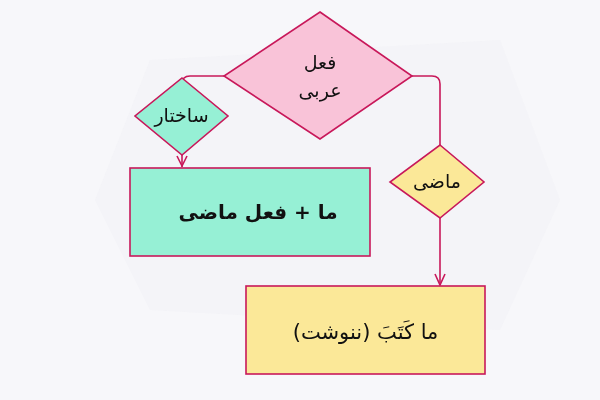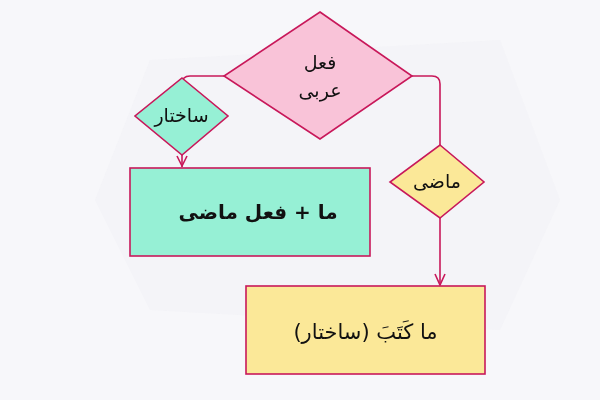--- a/index.html
+++ b/index.html
@@ -60,15 +60,15 @@
 
   <div class="label box-text" style="left:130px; top:168px; width:240px; height:88px;">
     <span>ما + فعل ماضی</span>
   </div>
 
   <div class="label" style="left:390px; top:166px; width:94px; height:30px;">
     <span>ماضی</span>
   </div>
 
   <div class="label box-text-2" style="left:246px; top:288px; width:239px; height:88px;">
-    <span>ما كَتَبَ (ساختار)</span>
+    <span>ما كَتَبَ (ننوشت)</span>
   </div>
 </div>
 
 </body></html>

